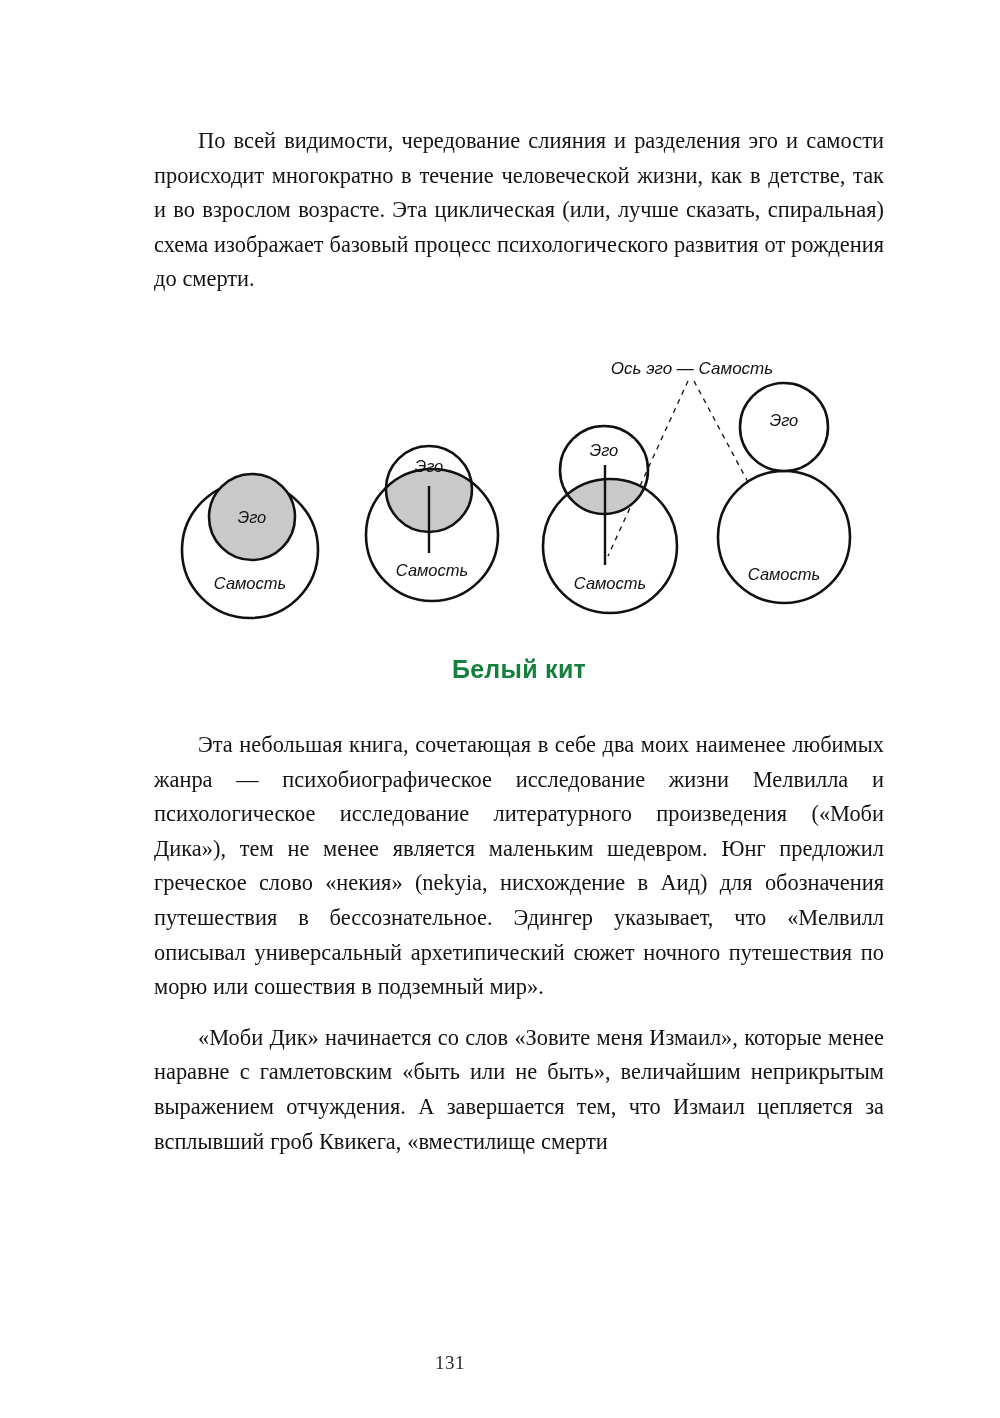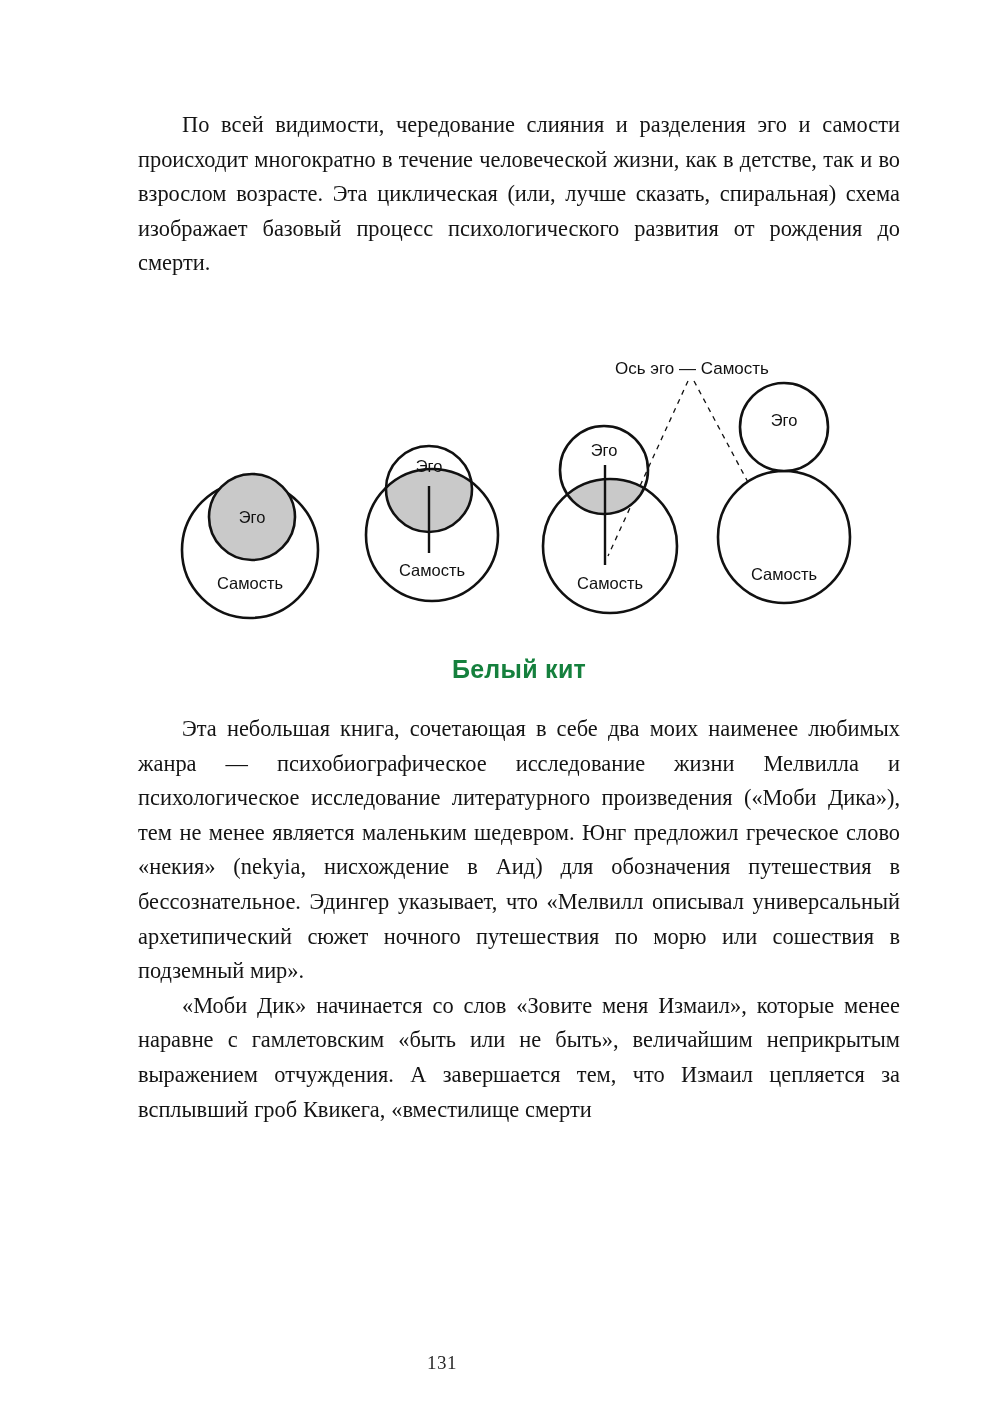--- a/index.html
+++ b/index.html
@@ -26,41 +26,42 @@
   }
 
   .content {
     position: absolute;
     left: 138px;
     top: 108px;
     width: 762px;
   }
 
   p.para {
-    margin: 0;
+    margin: 16px;
     font-family: "Liberation Serif", serif;
     font-size: 22.4px;
     line-height: 34.6px;
     text-align: justify;
     text-indent: 44px;
     color: #141414;
     hyphens: none;
     word-spacing: 0.2px;
   }
 
   p.para .it {
   }
 
   
   .figure-wrap {
     position: absolute;
     left: 0;
     top: 340px;
     width: 1000px;
     height: 300px;
+    font-style: italic;
   }
   .figure-wrap svg {
     display: block;
   }
 
   
   h2.section-heading {
     margin: 0;
     font-family: "Liberation Sans", sans-serif;
     font-size: 25px;
@@ -79,21 +80,21 @@
 
   .body-2 {
     position: absolute;
     left: 138px;
     top: 712px;
     width: 762px;
   }
 
   .folio {
     position: absolute;
-    left: 0;
+    left: 8px;
     top: 1352px;
     width: 884px;
     text-align: center;
     font-family: "Liberation Serif", serif;
     font-size: 19px;
     color: #2a2a2a;
     letter-spacing: 0.5px;
   }
 
   .fig-label {

